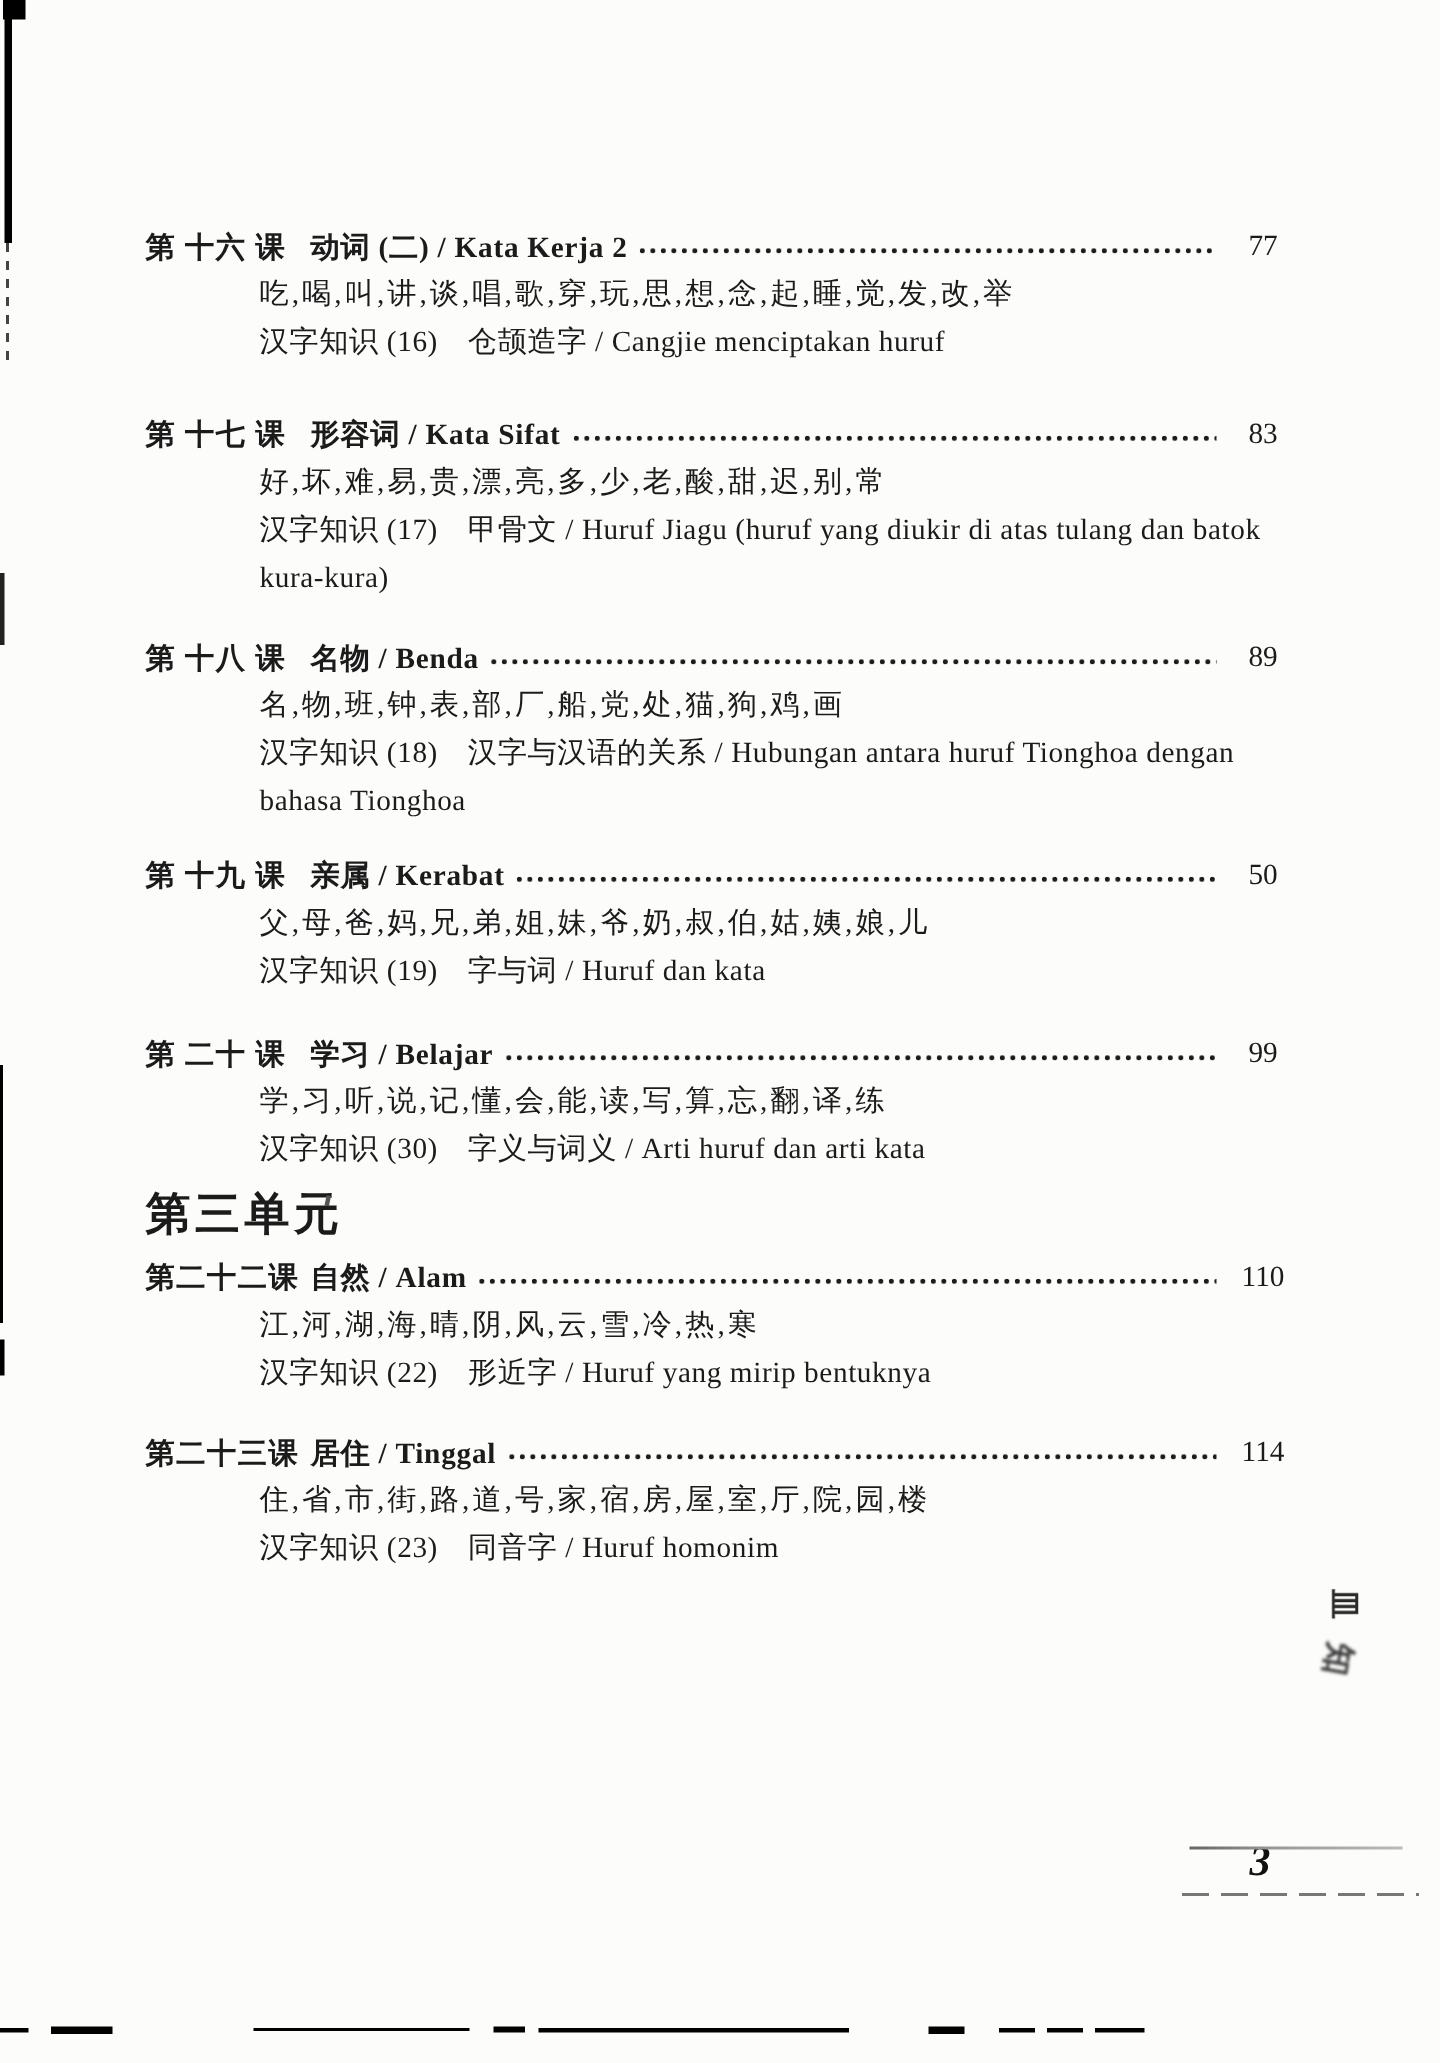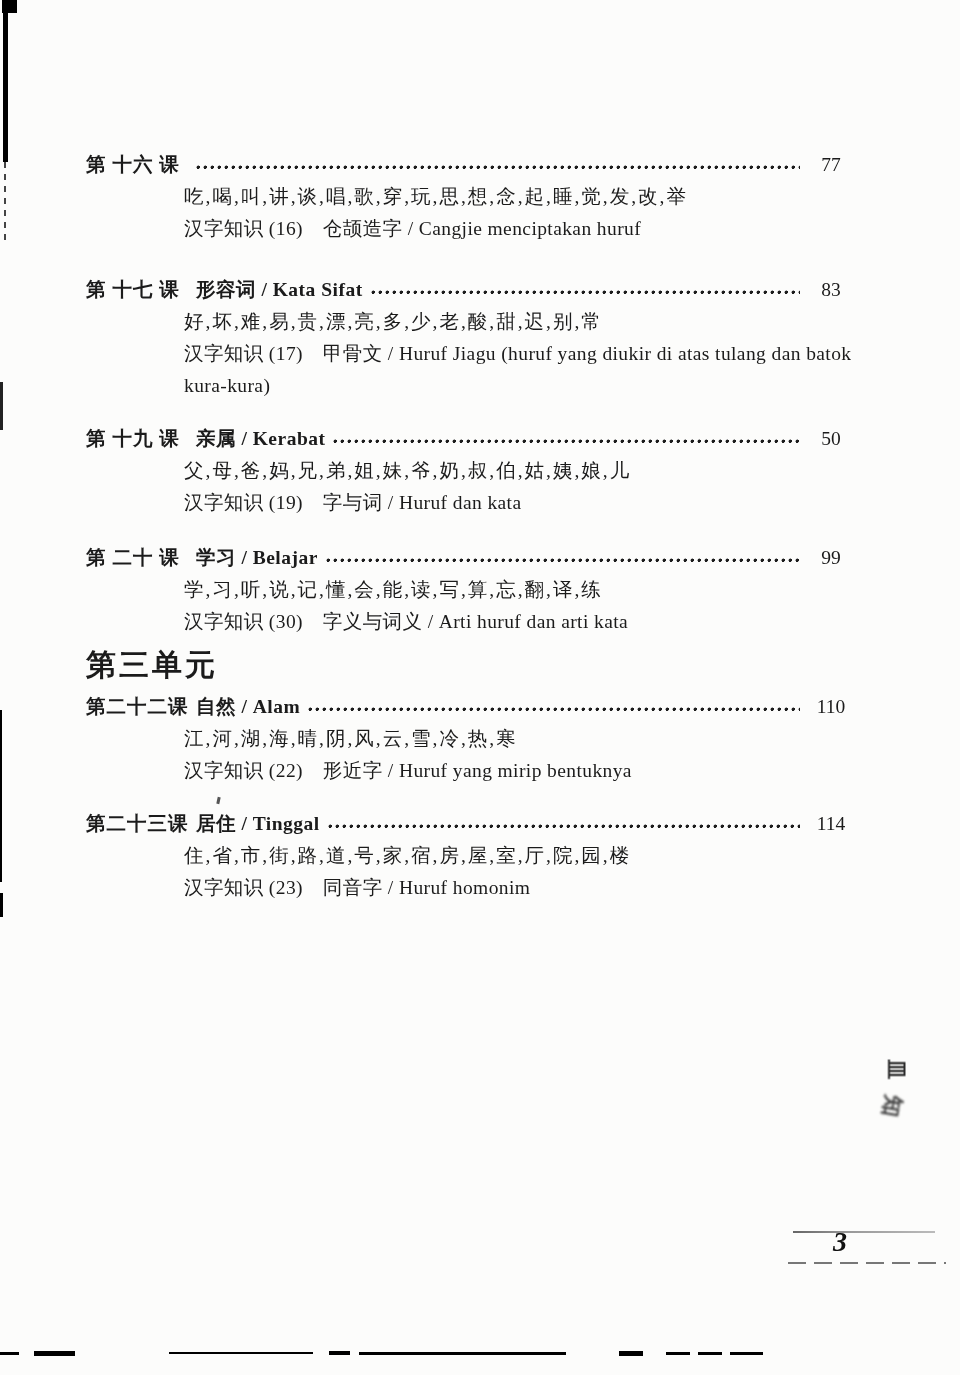--- a/index.html
+++ b/index.html
@@ -8,21 +8,21 @@
     width: 960px; height: 1375px;
     position: relative;
     background: #fcfcfb;
     color: #1b1b1b;
     font-family: "Liberation Serif", "DejaVu Serif", serif;
     overflow: hidden;
   }
 
   .toc {
     position: absolute;
-    left: 86px; top: 148px;
+    left: 97px; top: 148px;
     width: 766px;
   }
 
   .section { }
   .mb28 { margin-bottom: 28px; }
   .mb20 { margin-bottom: 20px; }
   .mb16 { margin-bottom: 16px; }
   .mb22 { margin-bottom: 22px; }
   .mb10 { margin-bottom: 10px; }
 
@@ -56,21 +56,21 @@
   }
   .pagenum {
     flex: none;
     min-width: 42px;
     text-align: center;
     font-weight: 400;
     font-size: 19.5px;
   }
 
   .line {
-    margin-left: 98px;
+    margin-left: 76px;
     height: 32px;
     line-height: 32px;
     font-size: 19.5px;
     white-space: nowrap;
   }
   .chars { letter-spacing: 2px; }
   .note  { letter-spacing: .4px; }
   .wrap:empty { display: none; }
 
   .unit-heading {
@@ -134,40 +134,52 @@
   .a-b9 { left: 730px; top: 1352px; width: 33px;  height: 3px; }
 </style>
 </head>
 <body>
 
 <div class="toc">
 
   <div class="section mb28">
     <div class="row-title">
       <span class="label">第 十六 课</span>
+      <span class="title">动词 (二) / Kata Kerja 2</span>
       <span class="leader"></span>
       <span class="pagenum">77</span>
     </div>
     <div class="line chars">吃,喝,叫,讲,谈,唱,歌,穿,玩,思,想,念,起,睡,觉,发,改,举</div>
     <div class="line note">汉字知识 (16)　仓颉造字 / Cangjie menciptakan huruf</div>
 
   </div>
 
   <div class="section mb20">
     <div class="row-title">
       <span class="label">第 十七 课</span>
       <span class="title">形容词 / Kata Sifat</span>
       <span class="leader"></span>
       <span class="pagenum">83</span>
     </div>
     <div class="line chars">好,坏,难,易,贵,漂,亮,多,少,老,酸,甜,迟,别,常</div>
     <div class="line note">汉字知识 (17)　甲骨文 / Huruf Jiagu (huruf yang diukir di atas tulang dan batok</div>
     <div class="line note wrap">kura-kura)</div>
   </div>
 
+  <div class="section mb16">
+    <div class="row-title">
+      <span class="label">第 十八 课</span>
+      <span class="title">名物 / Benda</span>
+      <span class="leader"></span>
+      <span class="pagenum">89</span>
+    </div>
+    <div class="line chars">名,物,班,钟,表,部,厂,船,党,处,猫,狗,鸡,画</div>
+    <div class="line note">汉字知识 (18)　汉字与汉语的关系 / Hubungan antara huruf Tionghoa dengan</div>
+    <div class="line note wrap">bahasa Tionghoa</div>
+  </div>
 
   <div class="section mb22">
     <div class="row-title">
       <span class="label">第 十九 课</span>
       <span class="title">亲属 / Kerabat</span>
       <span class="leader"></span>
       <span class="pagenum">50</span>
     </div>
     <div class="line chars">父,母,爸,妈,兄,弟,姐,妹,爷,奶,叔,伯,姑,姨,娘,儿</div>
     <div class="line note">汉字知识 (19)　字与词 / Huruf dan kata</div>

